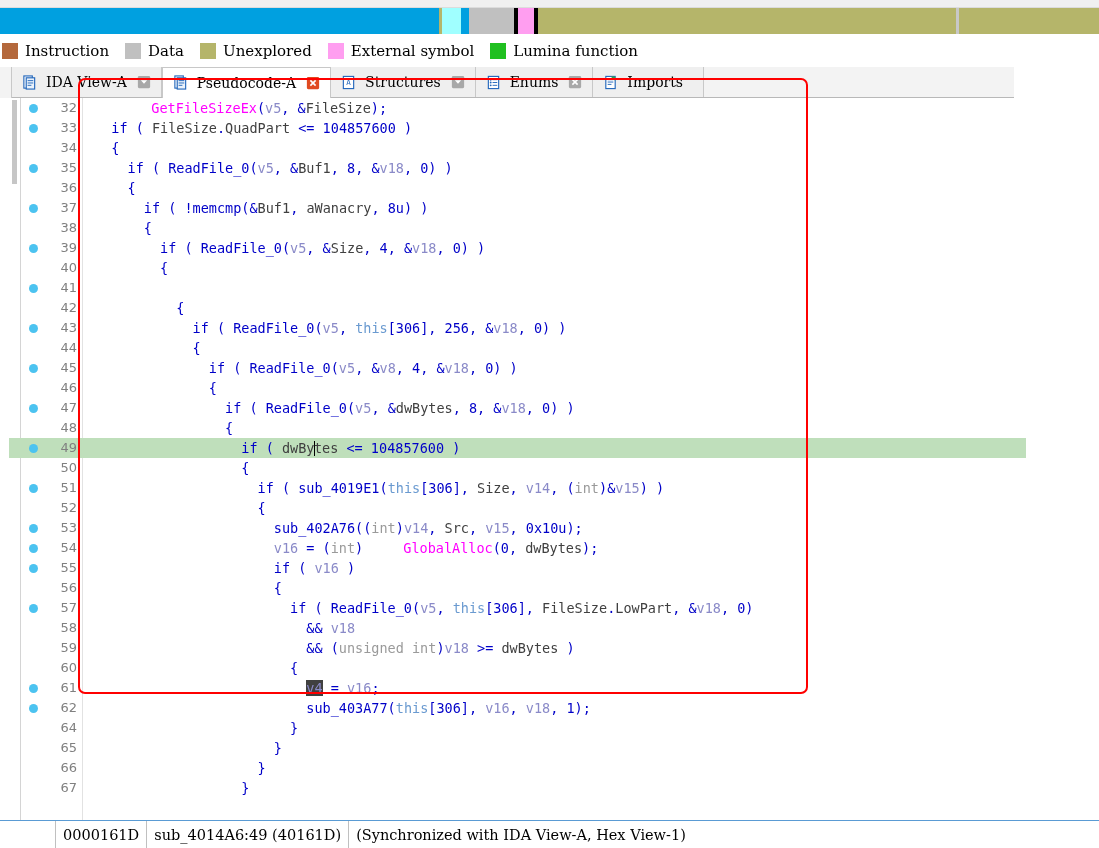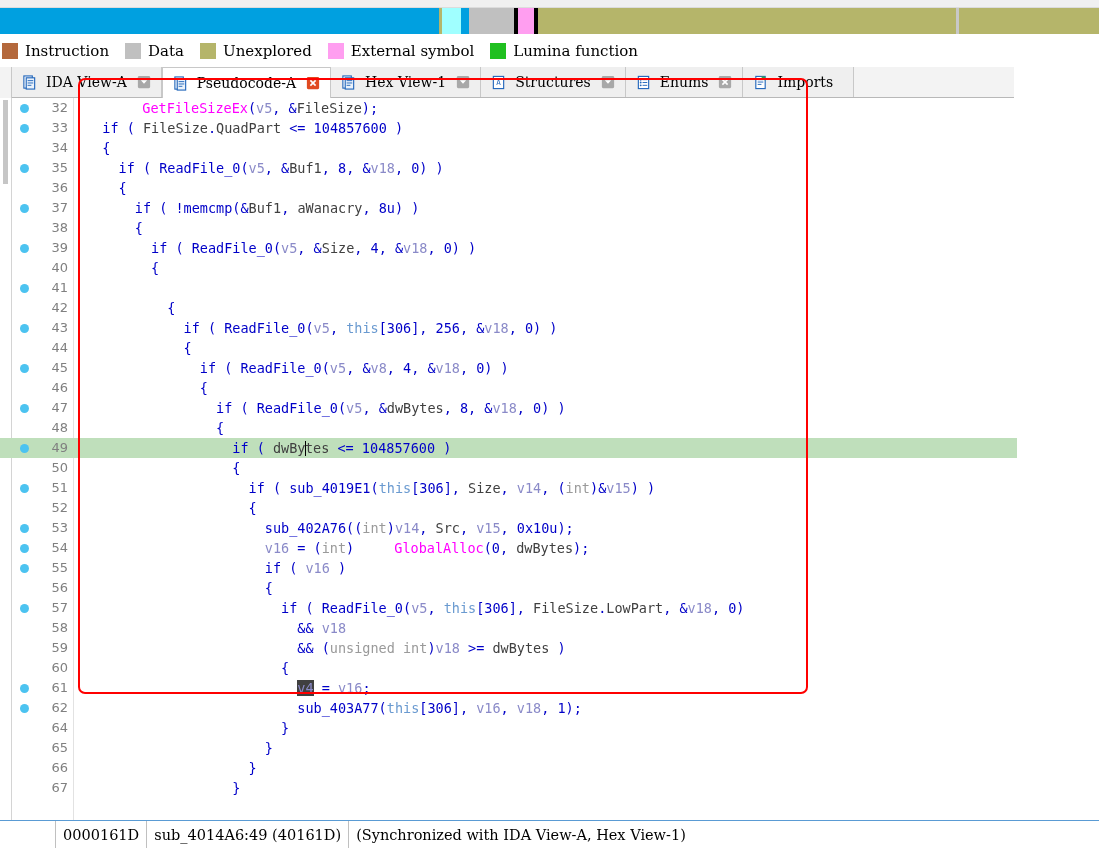--- a/index.html
+++ b/index.html
@@ -72,21 +72,21 @@
   }
   .legend-label { white-space: nowrap; }
 
   
   .tabbar {
     position: absolute;
     left: 0; top: 67px;
     width: 1014px; height: 31px;
     background: #f3f3f3;
     display: flex;
-    align-items: flex-start;
+    align-items: center;
     border-bottom: 1px solid #b8b8b8;
     box-sizing: border-box;
   }
   .tab-leftedge {
     width: 12px; height: 31px;
     background: #f3f3f3;
     border-right: 1px solid #c8c8c8;
     box-sizing: border-box;
     flex: 0 0 auto;
   }
@@ -119,21 +119,21 @@
   .tab-label { margin-right: 10px; }
   .tab-close {
     width: 14px; height: 14px;
     flex: 0 0 auto;
     display: block;
   }
 
   
   .code-pane {
     position: absolute;
-    left: 0; top: 98px;
+    left: 9px; top: 98px;
     width: 1017px; height: 722px;
     background: #ffffff;
     overflow: hidden;
   }
   
   .pane-edge {
     position: absolute;
     left: 0; top: 0;
     width: 12px; height: 722px;
     background: #ffffff;
@@ -324,34 +324,20 @@
           <rect x="4.5" y="3" width="9" height="12" fill="#eaf2fb" stroke="#2266bb" stroke-width="1.2"></rect>
           <line x1="6" y1="6" x2="12" y2="6" stroke="#2266bb" stroke-width="1"></line>
           <line x1="6" y1="8.5" x2="12" y2="8.5" stroke="#2266bb" stroke-width="1"></line>
           <line x1="6" y1="11" x2="10" y2="11" stroke="#2266bb" stroke-width="1"></line>
         </svg></span>
       <span class="tab-label">Pseudocode-A</span>
       <span class="tab-close"><svg xmlns="http://www.w3.org/2000/svg" viewBox="0 0 16 16">
           <rect x="1" y="1" width="14" height="14" rx="1.5" fill="#e04a20"></rect>
           <line x1="5" y1="5" x2="11" y2="11" stroke="#fff" stroke-width="1.8"></line>
           <line x1="11" y1="5" x2="5" y2="11" stroke="#fff" stroke-width="1.8"></line>
-        </svg></span>
-    </div>
-    <div class="tab">
-      <span class="tab-ico"><svg xmlns="http://www.w3.org/2000/svg" viewBox="0 0 16 16">
-          <rect x="2" y="1" width="9" height="13" fill="#fff" stroke="#2266bb" stroke-width="1.2"></rect>
-          <rect x="4.5" y="3" width="9" height="12" fill="#eaf2fb" stroke="#2266bb" stroke-width="1.2"></rect>
-          <line x1="6" y1="6" x2="12" y2="6" stroke="#2266bb" stroke-width="1"></line>
-          <line x1="6" y1="8.5" x2="12" y2="8.5" stroke="#2266bb" stroke-width="1"></line>
-          <line x1="6" y1="11" x2="10" y2="11" stroke="#2266bb" stroke-width="1"></line>
-        </svg></span>
-      <span class="tab-label">Hex View-1</span>
-      <span class="tab-close"><svg xmlns="http://www.w3.org/2000/svg" viewBox="0 0 16 16">
-          <rect x="1" y="1" width="14" height="14" rx="1.5" fill="#a8a8a8"></rect>
-          <path d="M4.5 6 L8 10 L11.5 6 Z" fill="#fff"></path>
         </svg></span>
     </div>
     <div class="tab">
       <span class="tab-ico"><svg xmlns="http://www.w3.org/2000/svg" viewBox="0 0 16 16">
           <rect x="2.5" y="1.5" width="11" height="13" fill="#fff" stroke="#2266bb" stroke-width="1.2"></rect>
           <text x="8" y="11" font-size="8" text-anchor="middle" fill="#2266bb" font-family="monospace">A</text>
         </svg></span>
       <span class="tab-label">Structures</span>
       <span class="tab-close"><svg xmlns="http://www.w3.org/2000/svg" viewBox="0 0 16 16">
           <rect x="1" y="1" width="14" height="14" rx="1.5" fill="#a8a8a8"></rect>

